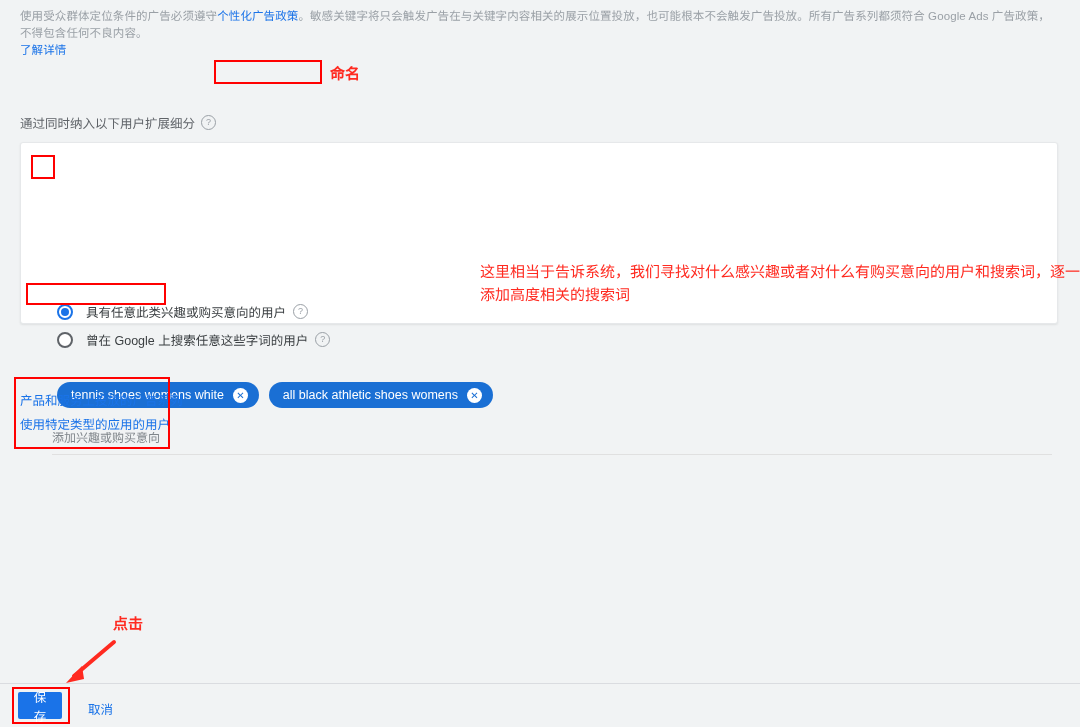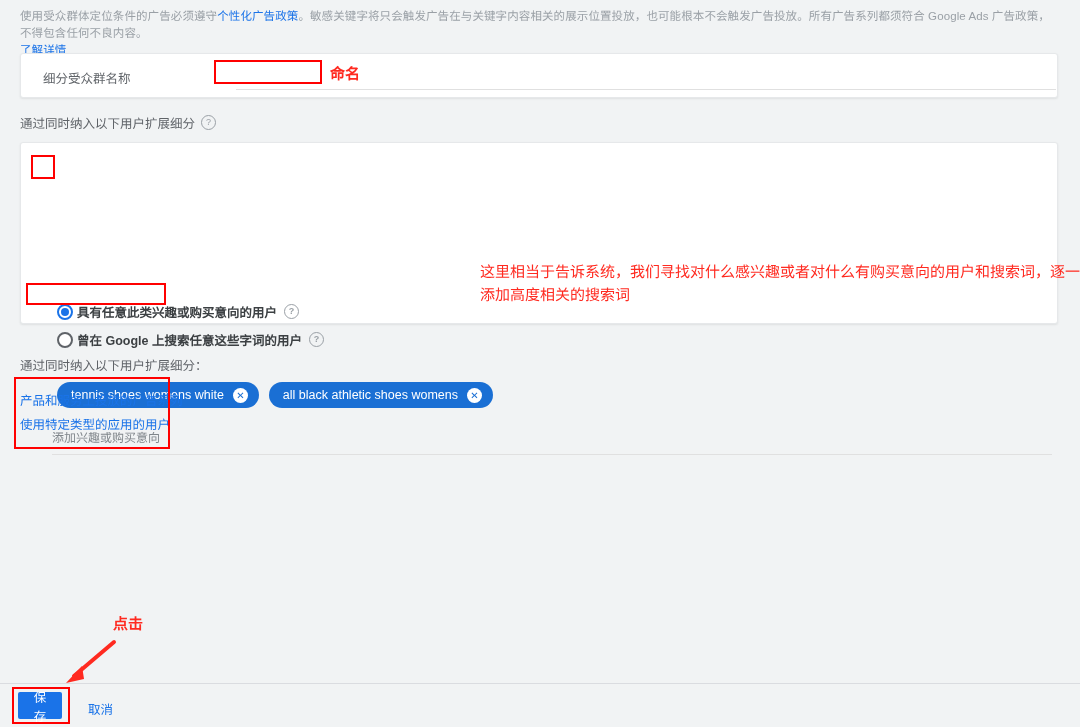--- a/index.html
+++ b/index.html
@@ -119,24 +119,23 @@
     position: relative;
     top: 0px;
     cursor: pointer;
   }
 
   
   .radio-row {
     position: absolute;
     display: flex;
     align-items: center;
-    gap: 4px;
+    gap: 13px;
     font-size: 12.5px;
     color: #3c4043;
-    font-weight: bold;
   }
   #radio-row-1 { left: 36px; top: 159px; }
   #radio-row-2 { left: 36px; top: 187px; }
 
   .radio {
     width: 16px;
     height: 16px;
     border-radius: 50%;
     border: 2px solid #5f6368;
     box-sizing: border-box;
@@ -342,25 +341,20 @@
 </head>
 <body>
 
 <div class="page">
 
   <div class="policy-note">
     <span>使用受众群体定位条件的广告必须遵守</span><span class="lnk">个性化广告政策</span><span>。敏感关键字将只会触发广告在与关键字内容相关的展示位置投放，也可能根本不会触发广告投放。所有广告系列都须符合 Google Ads 广告政策，不得包含任何不良内容。</span><br>
     <span class="lnk2">了解详情</span>
   </div>
 
-  <div class="card" id="name-card">
-    <div class="field-label">细分受众群名称</div>
-    <input class="name-input" id="name-input" placeholder="" style="">
-    <div class="name-underline"></div>
-  </div>
 
   <div class="section-head">
     <span>通过同时纳入以下用户扩展细分</span>
     <span class="help-icon">?</span>
   </div>
 
   <div class="card" id="interest-card">
 
     <div class="radio-row" id="radio-row-1">
       <span class="radio checked"></span>
@@ -387,21 +381,20 @@
       <div class="chip">
         <span>all black athletic shoes womens</span>
         <span class="chip-x">✕</span>
       </div>
     </div>
 
     <input class="add-input" placeholder="添加兴趣或购买意向" style="">
     <div class="add-underline"></div>
   </div>
 
-  <div class="expand-head">通过同时纳入以下用户扩展细分：</div>
   <div class="expand-link" id="expand-link-1">产品和服务上投放的广告系列</div>
   <div class="expand-link" id="expand-link-2">使用特定类型的应用的用户</div>
 
   <div class="footer-div"></div>
   <button class="save-btn">保存</button>
   <button class="cancel-btn">取消</button>
 
   <div class="anno-box" id="anno-name-box"></div>
   <div class="anno-box" id="anno-radio-box"></div>
   <div class="anno-box" id="anno-add-box"></div>

